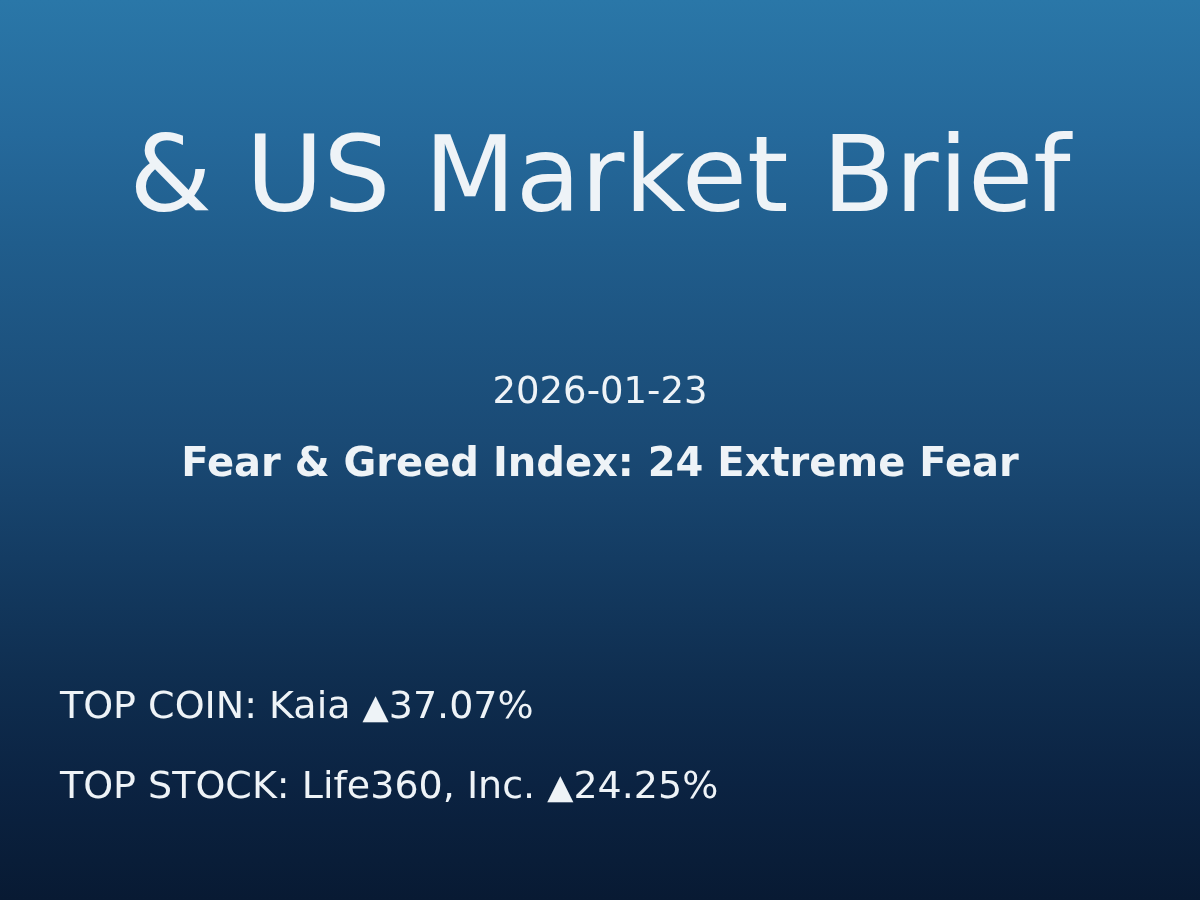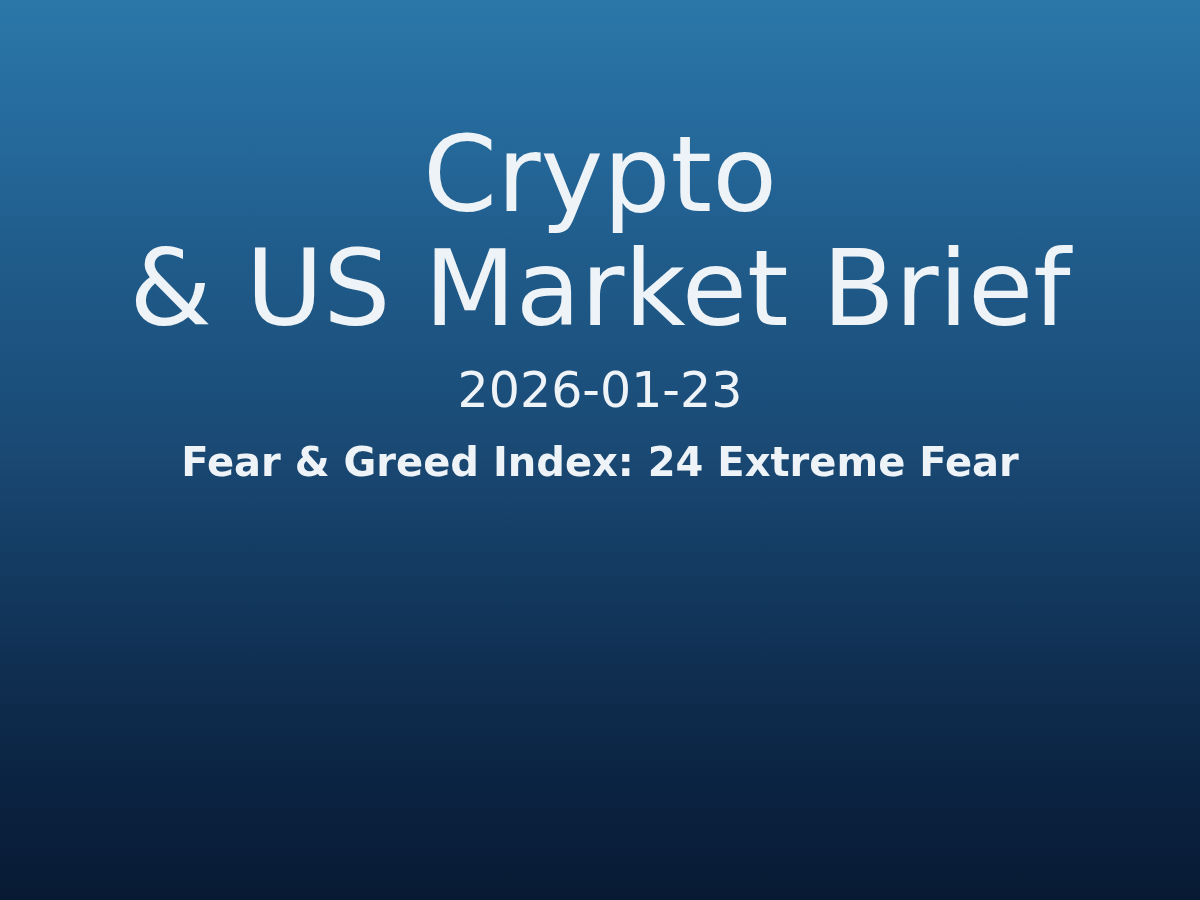--- a/index.html
+++ b/index.html
@@ -50,21 +50,21 @@
     color: #eef3f7;
   }
 
   
   #date-line {
     position: absolute;
     left: 0;
     right: 0;
     top: 363px;
     text-align: center;
-    font-size: 49px;
+    font-size: 37px;
     line-height: 56px;
     font-weight: 400;
     color: #eef3f7;
     white-space: nowrap;
   }
 
   
   #fear-greed-line {
     position: absolute;
     left: 0;
@@ -105,22 +105,32 @@
   .hl-arrow {
     font-size: 34px;
   }
 </style>
 </head>
 <body>
 
 <div id="slide">
 
   <div id="headline-block">
-    <span class="title-line">Crypto</span>
     <span class="title-line">&amp; US Market Brief</span>
   </div>
 
   <div id="date-line">2026-01-23</div>
 
   <div id="fear-greed-line">Fear &amp; Greed Index: 24 Extreme Fear</div>
 
+  <div id="highlights">
+
+    <div class="highlight-row">
+      <span class="hl-label">TOP COIN:</span> <span class="hl-name">Kaia</span> <span class="hl-arrow">▲</span><span class="hl-change">37.07%</span>
+    </div>
+
+    <div class="highlight-row">
+      <span class="hl-label">TOP STOCK:</span> <span class="hl-name">Life360, Inc.</span> <span class="hl-arrow">▲</span><span class="hl-change">24.25%</span>
+    </div>
+
+  </div>
 
 </div>
 
 </body></html>

